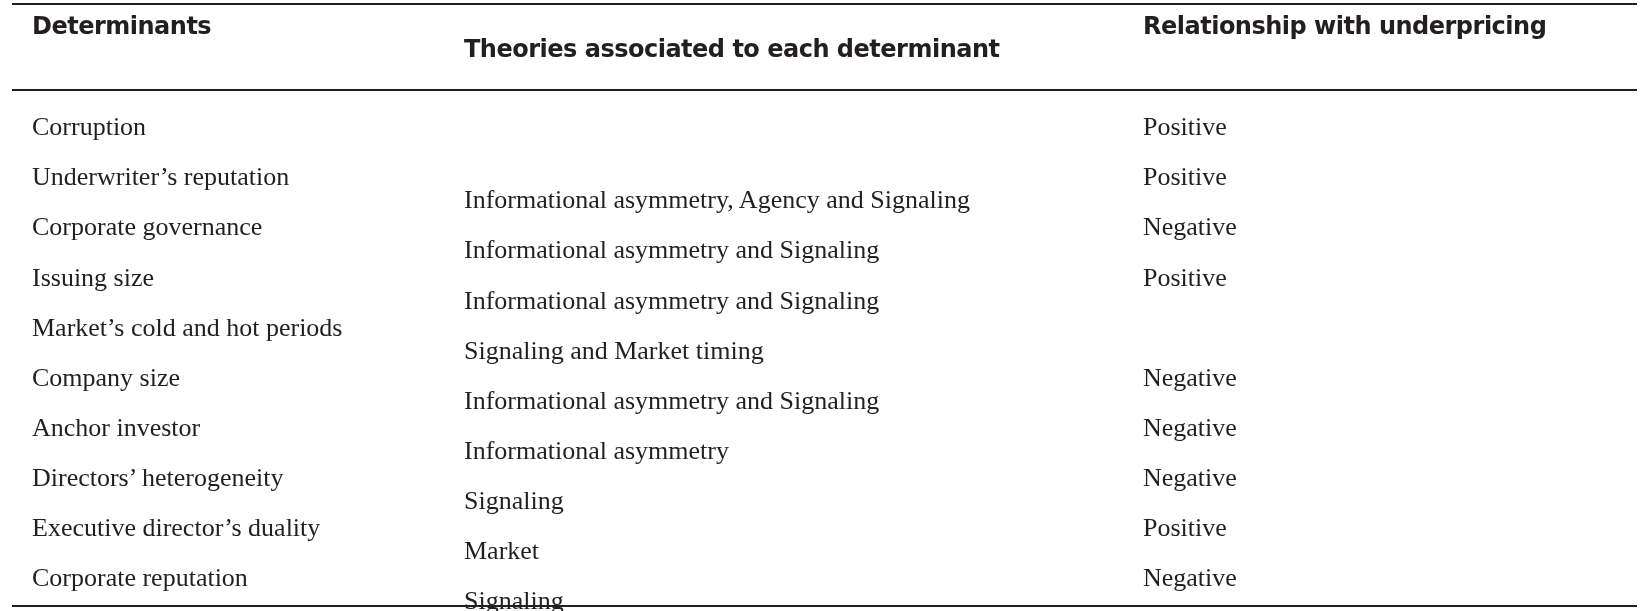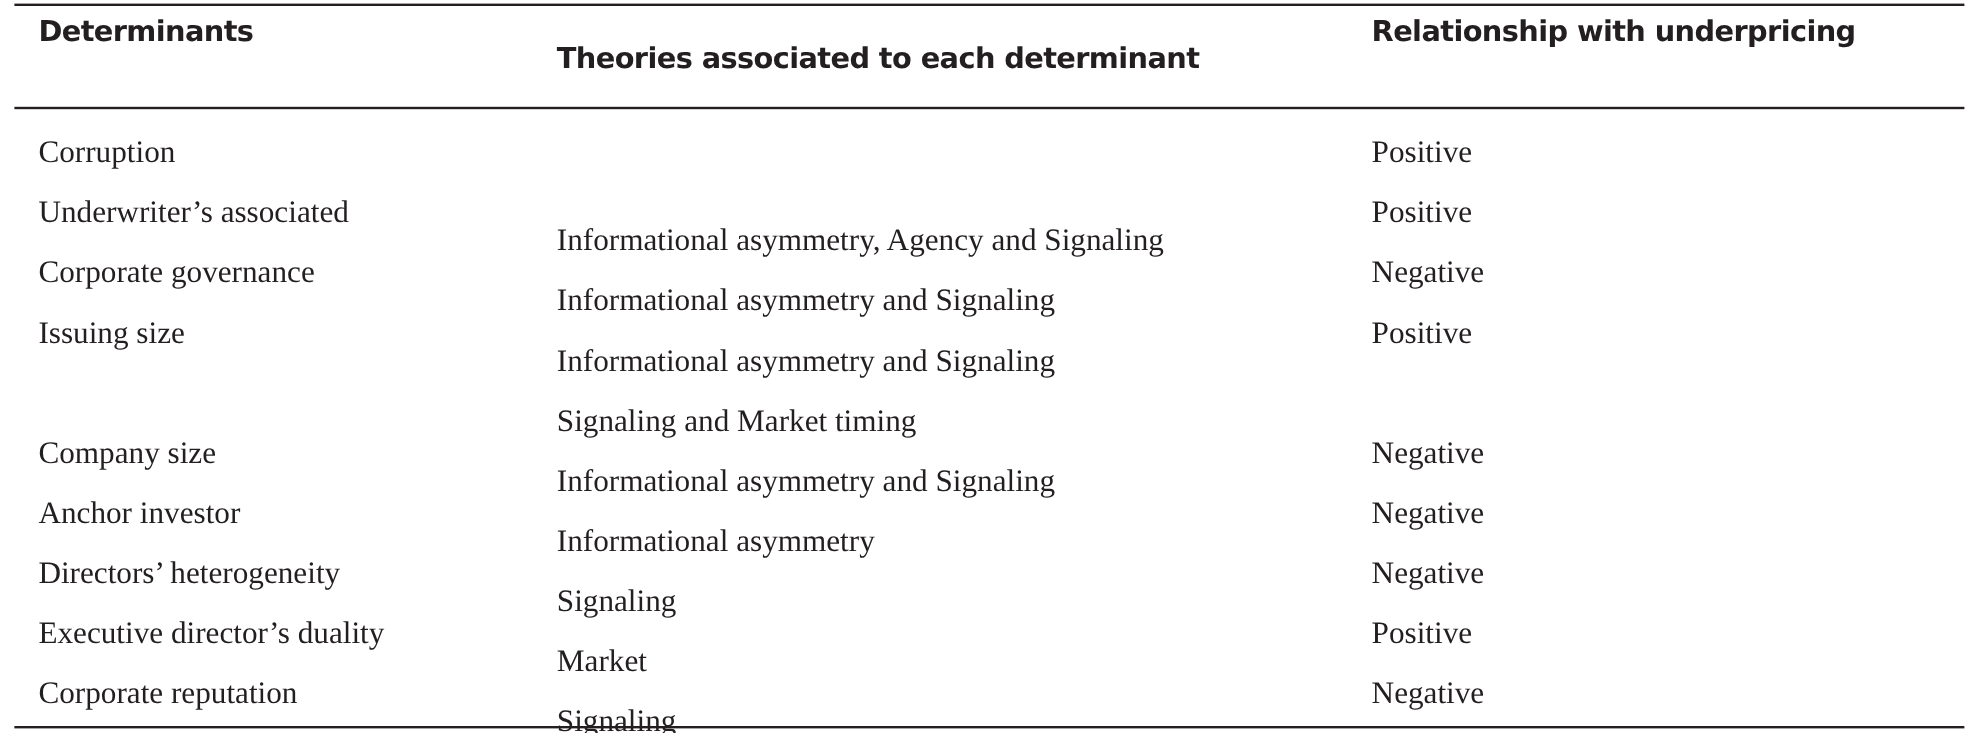--- a/index.html
+++ b/index.html
@@ -23,35 +23,36 @@
   <div class="hdr c1">Determinants</div>
   <div class="hdr c2">Theories associated to each determinant</div>
   <div class="hdr c3">Relationship with underpricing</div>
   <div class="rule-mid"></div>
 
   <div class="row" style="top:102px">
     <span class="cell c1">Corruption</span>
     <span class="cell c3">Positive</span>
   </div>
   <div class="row" style="top:152px">
-    <span class="cell c1">Underwriter’s associated</span>
+    <span class="cell c1">Underwriter’s reputation</span>
     <span class="cell c2">Informational asymmetry, Agency and Signaling</span>
     <span class="cell c3">Positive</span>
   </div>
   <div class="row" style="top:202px">
     <span class="cell c1">Corporate governance</span>
     <span class="cell c2">Informational asymmetry and Signaling</span>
     <span class="cell c3">Negative</span>
   </div>
   <div class="row" style="top:253px">
     <span class="cell c1">Issuing size</span>
     <span class="cell c2">Informational asymmetry and Signaling</span>
     <span class="cell c3">Positive</span>
   </div>
   <div class="row" style="top:303px">
+    <span class="cell c1">Market’s cold and hot periods</span>
     <span class="cell c2">Signaling and Market timing</span>
   </div>
   <div class="row" style="top:353px">
     <span class="cell c1">Company size</span>
     <span class="cell c2">Informational asymmetry and Signaling</span>
     <span class="cell c3">Negative</span>
   </div>
   <div class="row" style="top:403px">
     <span class="cell c2">Informational asymmetry</span>
     <span class="cell c1">Anchor investor</span>

